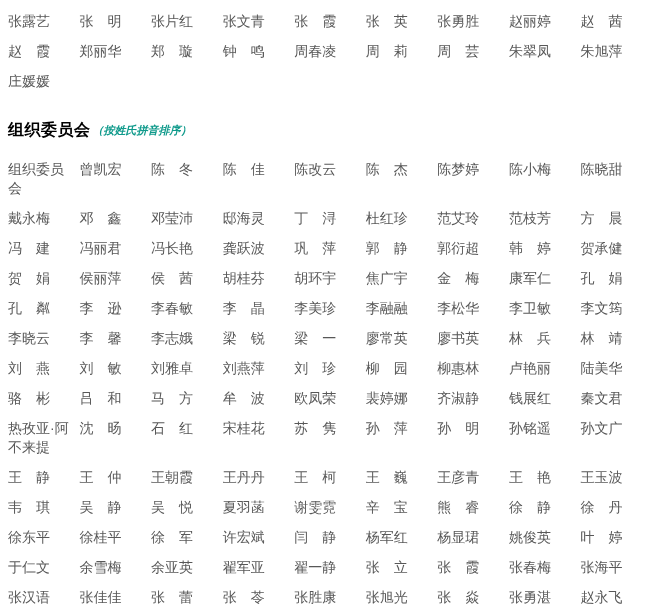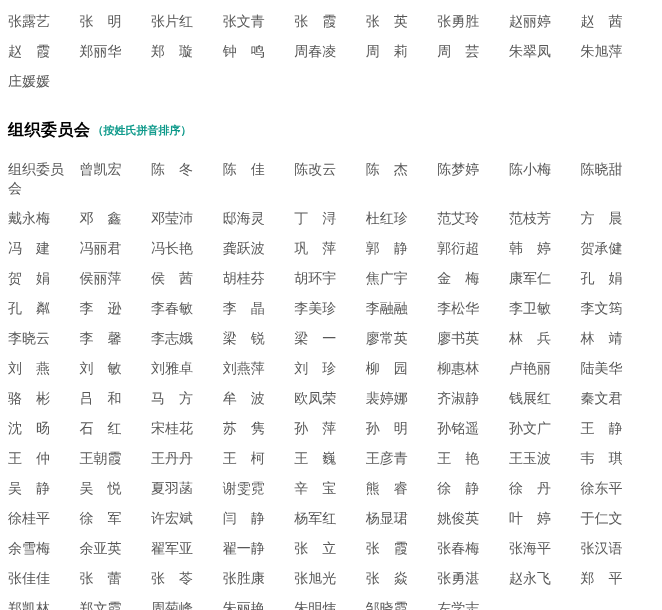--- a/index.html
+++ b/index.html
@@ -49,20 +49,21 @@
     letter-spacing: 0.5px;
   }
   .section-subtitle {
     display: inline-block;
     font-size: 11px;
     font-weight: bold;
     color: #0f9a8b;
     margin-left: 2px;
     position: relative;
     top: -1px;
+    font-style: italic;
   }
 </style>
 </head>
 <body>
 
 <div class="page">
 
   <div class="names-grid">
       <div class="cell j">
         <span class="nm">张露艺</span>
@@ -337,20 +338,23 @@
       </div>
       <div class="cell j">
         <span class="nm">齐淑静</span>
       </div>
       <div class="cell j">
         <span class="nm">钱展红</span>
       </div>
       <div class="cell j">
         <span class="nm">秦文君</span>
       </div>
+      <div class="cell">
+        <span class="nm">热孜亚·阿不来提</span>
+      </div>
       <div class="cell j">
         <span class="nm">沈旸</span>
       </div>
       <div class="cell j">
         <span class="nm">石红</span>
       </div>
       <div class="cell j">
         <span class="nm">宋桂花</span>
       </div>
       <div class="cell j">

